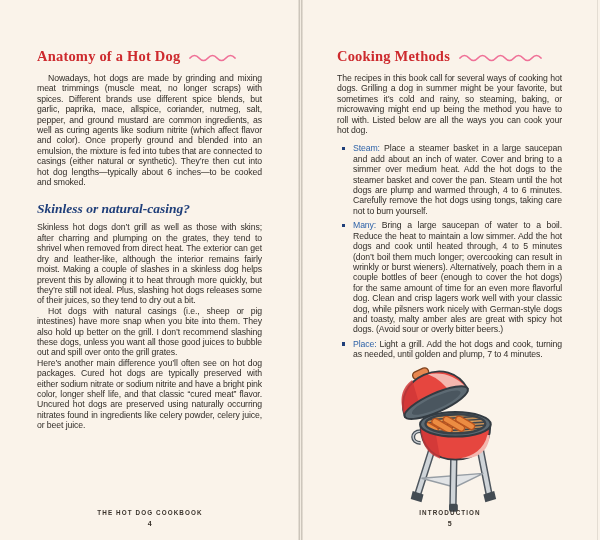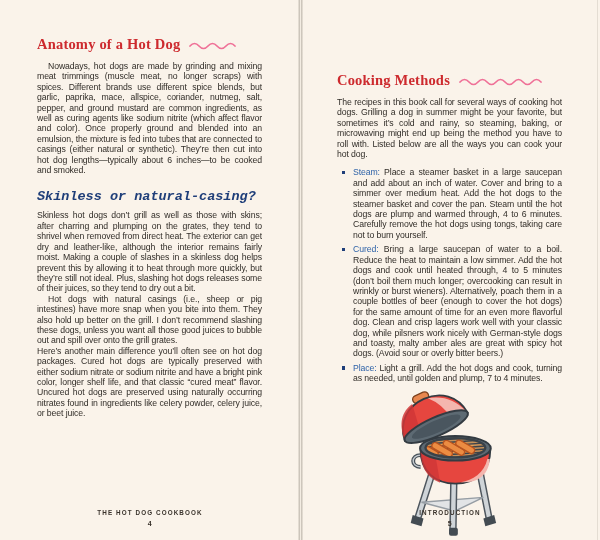--- a/index.html
+++ b/index.html
@@ -5,26 +5,26 @@
   html,body { margin:0; padding:0; }
   .spread {
     position: relative;
     width: 600px; height: 540px;
     background: var(--page-background, #faf3ea);
     overflow: hidden;
     font-family: "Liberation Sans", sans-serif;
     color: var(--body-text, #312d28);
   }
   .page {
-    position: absolute; top:0; bottom:0; width:300px;
+    position: absolute; top:12px; bottom:0; width:300px;
     box-sizing: border-box;
     padding: 36px 38px 0 37px;
   }
   .page.left  { left:0; }
-  .page.right { left:300px;margin-top:36px; }
+  .page.right { left:300px; }
   .gutter {
     position:absolute; left:298px; top:0; bottom:0; width:5px;
     background: linear-gradient(90deg,#efe8de 0%,#ccc5bb 30%,#f3ecе2 50%,#c9c2b8 72%,#efe8de 100%);
     background: linear-gradient(90deg,#efe8de 0%,#ccc5bb 30%,#f3ece2 50%,#c9c2b8 72%,#efe8de 100%);
   }
   .page-edge-right {
     position:absolute; right:2px; top:0; bottom:0; width:1px;
     background:#e4ddd3;
   }
   .heading-row {
@@ -37,21 +37,21 @@
     font-weight:bold;
     font-size:14.5px; line-height:16px;
     letter-spacing:.2px;
     color: var(--heading-red, #cd2a2e);
     white-space:nowrap;
   }
   .squiggle { flex:0 0 auto; margin-top:2px; }
   .squiggle path { fill:none; stroke: var(--squiggle-pink, #ef7097); stroke-width:1.7; stroke-linecap:round; }
   h2.subheading {
     margin:14px 0 6px 0;
-    font-family:Liberation Mono, monospace;
+    font-family:Liberation Serif, serif;
     font-style:italic; font-weight:bold;
     font-size:13.5px; line-height:15px;
     color: var(--subheading-navy, #1f3e79);
   }
   p.body {
     margin:0;
     font-size:8.7px; line-height:10.4px;
     letter-spacing:-0.1px;
     text-align:justify;
   }
@@ -125,21 +125,21 @@
       </div>
       <p class="body">The recipes in this book call for several ways of cooking hot dogs. Grilling a dog in summer might be your favorite, but sometimes it’s cold and rainy, so steaming, baking, or microwaving might end up being the method you have to roll with. Listed below are all the ways you can cook your hot dog.</p>
       <ul class="methods">
         <li>
           <span class="bullet"></span>
           <span class="m-label">Steam:</span>
           <span>Place a steamer basket in a large saucepan and add about an inch of water. Cover and bring to a simmer over medium heat. Add the hot dogs to the steamer basket and cover the pan. Steam until the hot dogs are plump and warmed through, 4 to 6 minutes. Carefully remove the hot dogs using tongs, taking care not to burn yourself.</span>
         </li>
         <li>
           <span class="bullet"></span>
-          <span class="m-label">Cured:</span>
+          <span class="m-label">Many:</span>
           <span>Bring a large saucepan of water to a boil. Reduce the heat to maintain a low simmer. Add the hot dogs and cook until heated through, 4 to 5 minutes (don’t boil them much longer; overcooking can result in wrinkly or burst wieners). Alternatively, poach them in a couple bottles of beer (enough to cover the hot dogs) for the same amount of time for an even more flavorful dog. Clean and crisp lagers work well with your classic dog, while pilsners work nicely with German-style dogs and toasty, malty amber ales are great with spicy hot dogs. (Avoid sour or overly bitter beers.)</span>
         </li>
         <li>
           <span class="bullet"></span>
           <span class="m-label">Place:</span>
           <span>Light a grill. Add the hot dogs and cook, turning as needed, until golden and plump, 7 to 4 minutes.</span>
         </li>
       </ul>
 
       <div class="grill-wrap">

